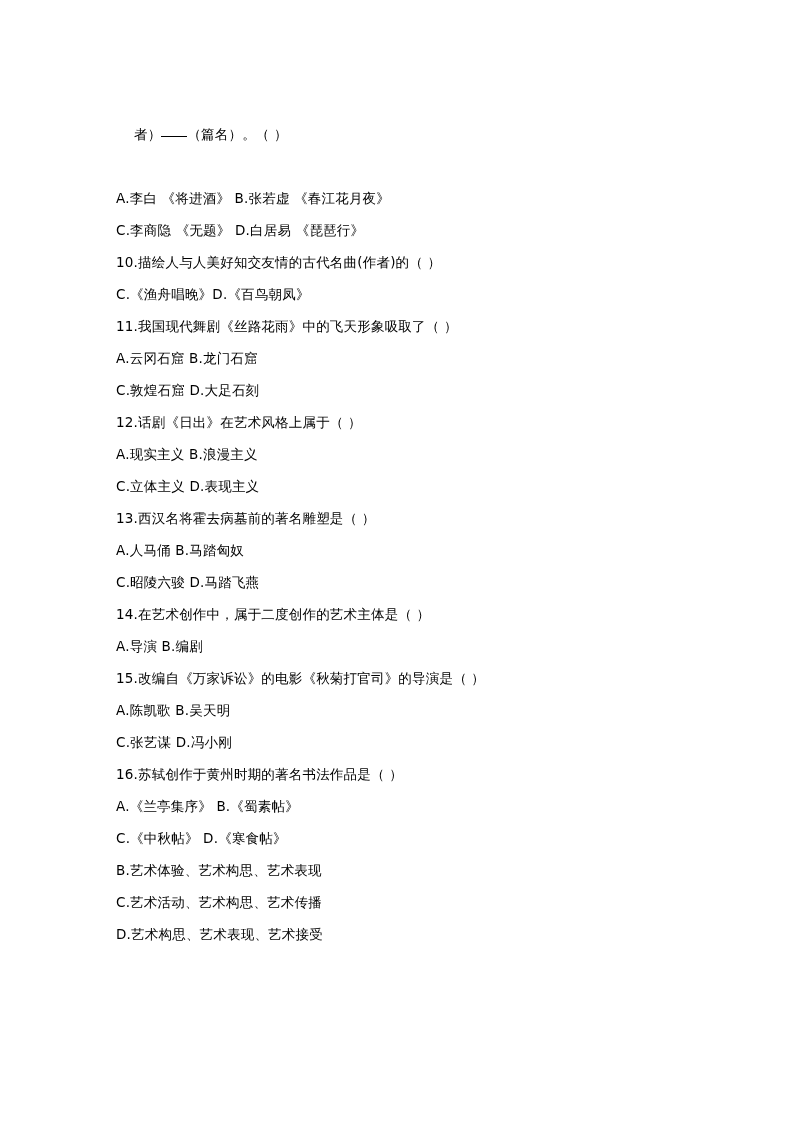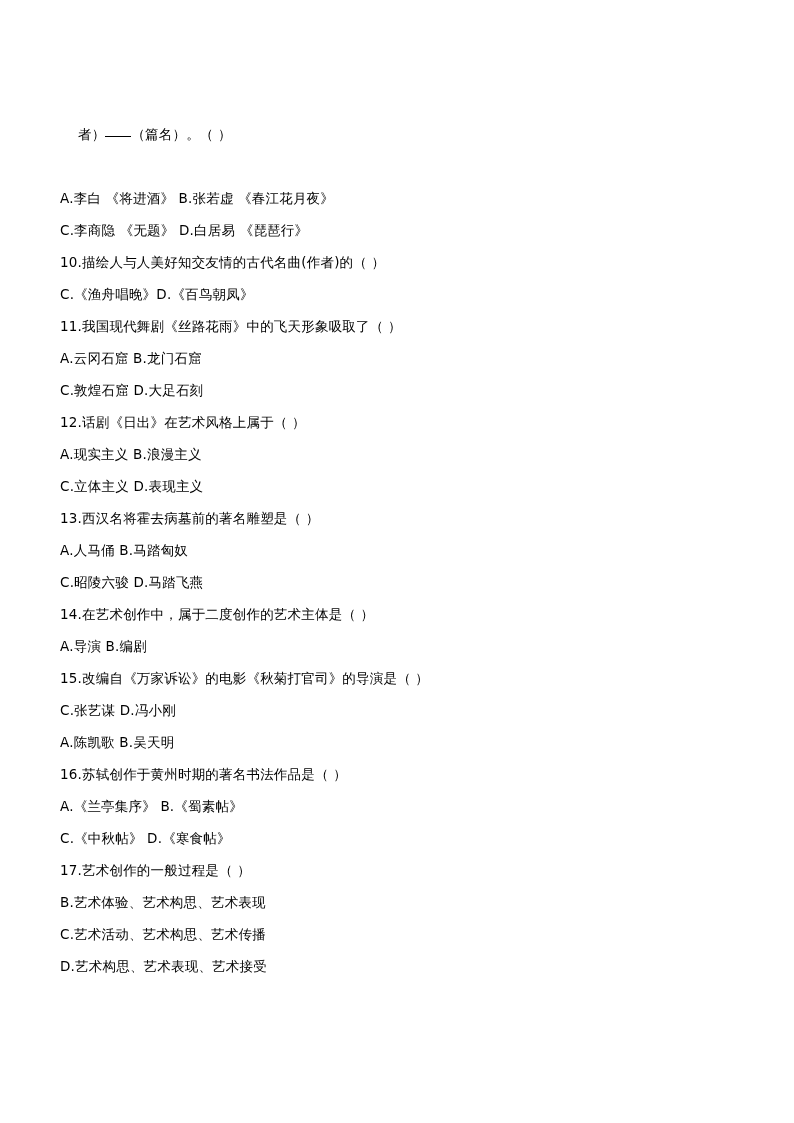--- a/index.html
+++ b/index.html
@@ -14,21 +14,21 @@
     color: #000000;
     position: relative;
     overflow: hidden;
   }
   #page {
     position: absolute;
     left: 0; top: 0;
     width: 788px;
     height: 1123px;
     box-sizing: border-box;
-    padding: 86px 110px 0 60px;
+    padding: 86px 110px 0 116px;
   }
   .line {
     font-size: 13.5px;
     line-height: 32px;
     white-space: pre;
     letter-spacing: 0.2px;
   }
   .line.q {
     margin-top: 0;
   }
@@ -58,23 +58,22 @@
   <div class="line">C.敦煌石窟 D.大足石刻</div>
   <div class="line">12.话剧《日出》在艺术风格上属于（ ）</div>
   <div class="line">A.现实主义 B.浪漫主义</div>
   <div class="line">C.立体主义 D.表现主义</div>
   <div class="line">13.西汉名将霍去病墓前的著名雕塑是（ ）</div>
   <div class="line">A.人马俑 B.马踏匈奴</div>
   <div class="line">C.昭陵六骏 D.马踏飞燕</div>
   <div class="line">14.在艺术创作中，属于二度创作的艺术主体是（ ）</div>
   <div class="line">A.导演 B.编剧</div>
   <div class="line">15.改编自《万家诉讼》的电影《秋菊打官司》的导演是（ ）</div>
+  <div class="line">A.陈凯歌 B.吴天明</div>
   <div class="line">C.张艺谋 D.冯小刚</div>
-  <div class="line">A.陈凯歌 B.吴天明</div>
   <div class="line">16.苏轼创作于黄州时期的著名书法作品是（ ）</div>
   <div class="line">A.《兰亭集序》 B.《蜀素帖》</div>
   <div class="line">C.《中秋帖》 D.《寒食帖》</div>
-  <div class="line">17.艺术创作的一般过程是（ ）</div>
   <div class="line">B.艺术体验、艺术构思、艺术表现</div>
   <div class="line">C.艺术活动、艺术构思、艺术传播</div>
   <div class="line">D.艺术构思、艺术表现、艺术接受</div>
 
 </div>
 
 </body></html>

